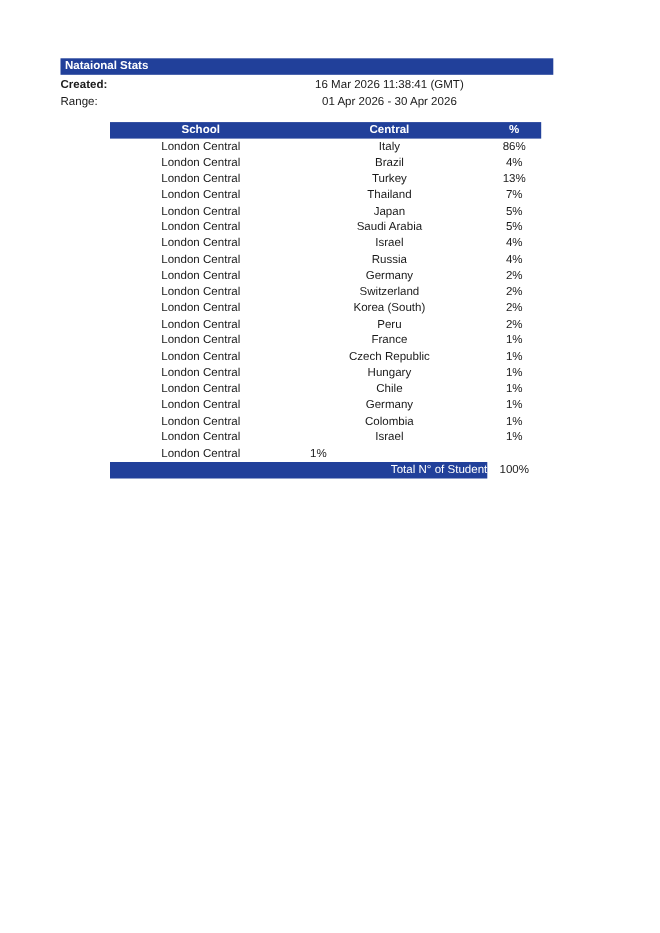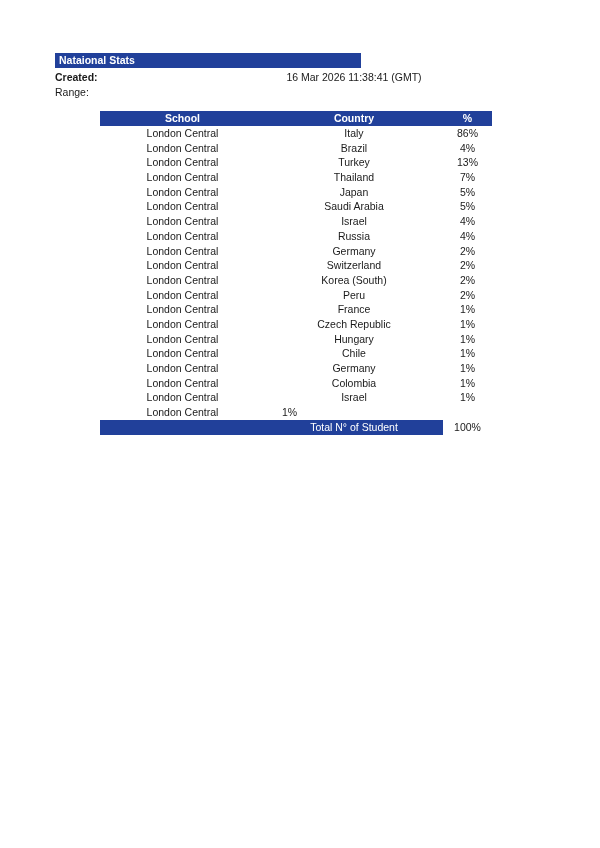--- a/index.html
+++ b/index.html
@@ -13,21 +13,21 @@
     position: relative;
     font-family: "Liberation Sans", sans-serif;
     color: #1a1a1a;
     font-size: 10.5px;
     overflow: hidden;
   }
   .title-bar {
     position: absolute;
     left: 55px;
     top: 53px;
-    width: 306px;
+    width: 448px;
     height: 15px;
     background: #21409a;
     color: #ffffff;
     font-weight: bold;
     line-height: 15px;
     padding-left: 4px;
     box-sizing: border-box;
   }
   .meta-row {
     position: absolute;
@@ -78,21 +78,21 @@
   }
   .total-bar {
     width: 343px;
     background: #21409a;
     color: #ffffff;
   }
   .total-bar .total-label {
     display: block;
     width: 178px;
     margin-left: 165px;
-    text-align: center;
+    text-align: right;
   }
   .total-pct {
     width: 49px;
     text-align: center;
     color: #1a1a1a;
   }
 </style>
 </head>
 <body>
 
@@ -100,26 +100,27 @@
   <span>Nataional Stats</span>
 </div>
 
 <div class="meta-row meta-created">
   <span class="meta-label">Created:</span>
   <span class="meta-value">16 Mar 2026 11:38:41 (GMT)</span>
 </div>
 
 <div class="meta-row meta-range">
   <span class="meta-label">Range:</span>
+  <span class="meta-value">01 Apr 2026 - 30 Apr 2026</span>
 </div>
 
 <div class="report-table">
   <div class="thead" style="background: rgb(33, 64, 154);">
     <div class="cell col-school">School</div>
-    <div class="cell col-country">Country</div>
+    <div class="cell col-country">Central</div>
     <div class="cell col-pct">%</div>
   </div>
 
   <div>
   <div class="trow">
     <div class="cell col-school">London Central</div>
     <div class="cell col-country">Italy</div>
     <div class="cell col-pct">86%</div>
   </div>
 

